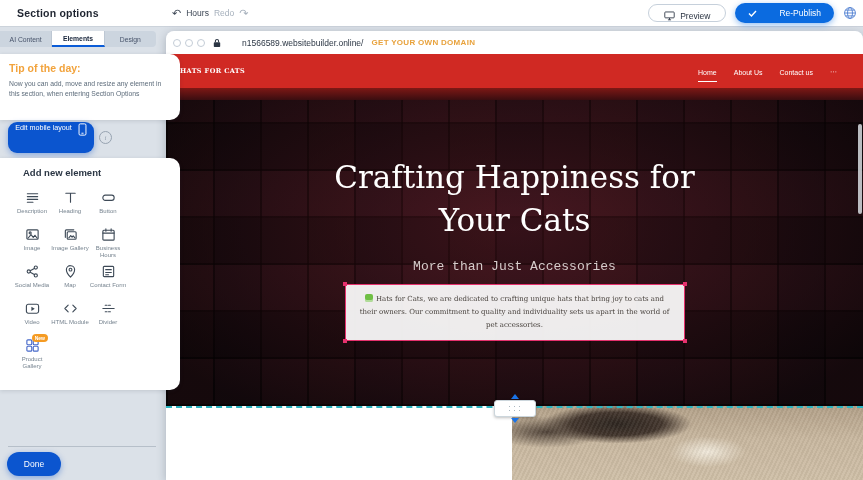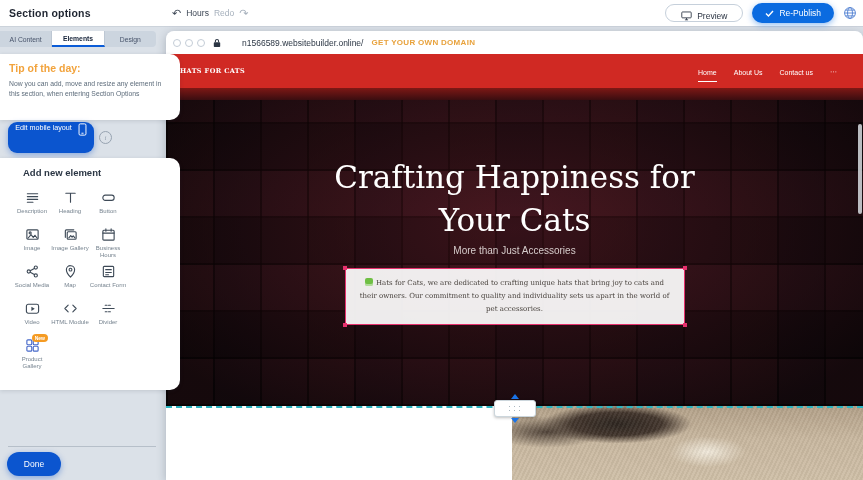--- a/index.html
+++ b/index.html
@@ -4,29 +4,29 @@
 <style>
   html,body{margin:0;padding:0}
   body{width:863px;height:480px;position:relative;overflow:hidden;
        background:#dbe1e8;font-family:"Liberation Sans",sans-serif;
        -webkit-font-smoothing:antialiased}
   svg{display:block}
 
   
   .topbar{position:absolute;left:0;top:0;width:863px;height:26px;background:#fff;
           display:flex;align-items:center;z-index:40;box-shadow:0 1px 0 rgba(40,55,80,.08)}
-  .tb-title{font-size:10.5px;font-weight:bold;color:#1e2430;margin-left:9px;letter-spacing:.2px}
+  .tb-title{font-size:10.5px;font-weight:bold;color:#1e2430;margin-left:17px;letter-spacing:.2px}
   .tb-history{position:absolute;left:172px;display:flex;align-items:center;gap:5px;font-size:8.5px;color:#3c4654}
   .tb-history .glyph{font-size:11px;line-height:10px;color:#3c4654}
   .tb-history .muted{color:#a6b0bc}
   .tb-right{position:absolute;right:6px;display:flex;align-items:center;gap:9px}
   .btn-preview{height:18px;padding:0 15px;border:1px solid #c6d0db;border-radius:12px;background:#fff;
                display:flex;align-items:flex-end;gap:5px;font-size:8.5px;color:#2a3342;cursor:pointer}
   .btn-republish{height:20px;padding:0 13px;border-radius:12px;background:#0b6be0;border:none;
-                 display:flex;align-items:center;gap:5px;font-size:8.5px;color:#fff;
+                 display:flex;align-items:center;gap:22px;font-size:8.5px;color:#fff;
                  box-shadow:0 2px 6px rgba(11,107,224,.45);cursor:pointer}
 
   
   .frame{position:absolute;left:166px;top:31px;width:697px;height:449px;
          border-radius:8px 8px 0 0;box-shadow:0 2px 10px rgba(40,50,70,.28);overflow:hidden;z-index:10}
   .browserbar{position:absolute;left:0;top:0;width:697px;height:23px;background:#fff;
               display:flex;align-items:center;padding-left:7px;box-sizing:border-box}
   .bdots{display:flex;gap:4px;margin-right:8px}
   .bdots i{width:6px;height:6px;border-radius:50%;border:1px solid #c3ccd6;background:#fff}
   .url{font-size:8.5px;color:#2b3644;margin-left:21px}
@@ -43,21 +43,21 @@
 
   .hero{position:relative;height:306px;text-align:center;overflow:hidden;padding-top:56px;box-sizing:border-box;
     background:
       radial-gradient(ellipse at 50% 42%, rgba(110,25,35,.32), rgba(0,0,0,.62) 88%),
       repeating-linear-gradient(0deg, rgba(0,0,0,.55) 0 1.5px, rgba(0,0,0,0) 1.5px 47px),
       repeating-linear-gradient(90deg, rgba(0,0,0,.55) 0 1.5px, rgba(0,0,0,0) 1.5px 47px),
       repeating-linear-gradient(0deg, rgba(140,45,60,.12) 0 47px, rgba(0,0,0,.22) 47px 94px),
       repeating-linear-gradient(90deg, #2c151b 0 47px, #21121a 47px 94px, #2a141c 94px 141px);
     background-color:#1c0f14}
   .h1{font-family:"DejaVu Serif",serif;font-size:31px;line-height:43px;color:#fff;font-weight:normal}
-  .sub{font-family:Liberation Sans, sans-serif;font-size:10px;line-height:18px;color:#d6cccb;margin-top:0}
+  .sub{font-family:Liberation Mono, monospace;font-size:13px;line-height:18px;color:#d6cccb;margin-top:16px}
   .para-wrap{position:relative;width:340px;margin:8px auto 0;background:rgba(255,255,255,.92);
              border:1.5px solid #e5316d;padding:8px 10px;box-sizing:border-box;
              font-family:"DejaVu Serif",serif;font-size:7px;line-height:13px;color:#49433e;text-align:center}
   .imgicon{display:inline-block;width:8px;height:8px;background:#6fbf44;border-radius:2px;
            vertical-align:-1px;margin-right:3px;box-shadow:inset 0 -2px 0 rgba(255,255,255,.45)}
   .ph{position:absolute;width:4px;height:4px;background:#e5316d}
   .ph.tl{left:-3px;top:-3px}.ph.tr{right:-3px;top:-3px}.ph.bl{left:-3px;bottom:-3px}.ph.br{right:-3px;bottom:-3px}
 
   .section-end{position:absolute;left:0;top:352px;width:697px;height:0;border-top:2px dashed #2ab5c2;z-index:6}
   .drag{position:absolute;left:50%;top:-8px;transform:translateX(-50%);width:40px;height:15px;background:#fff;

